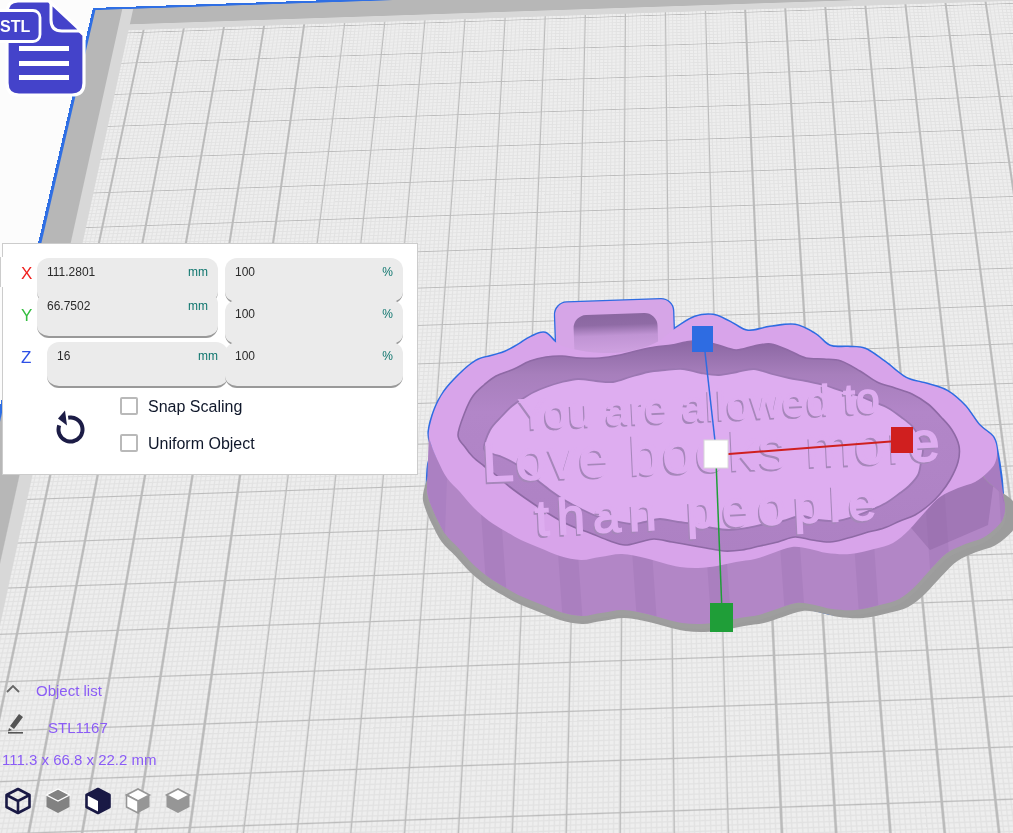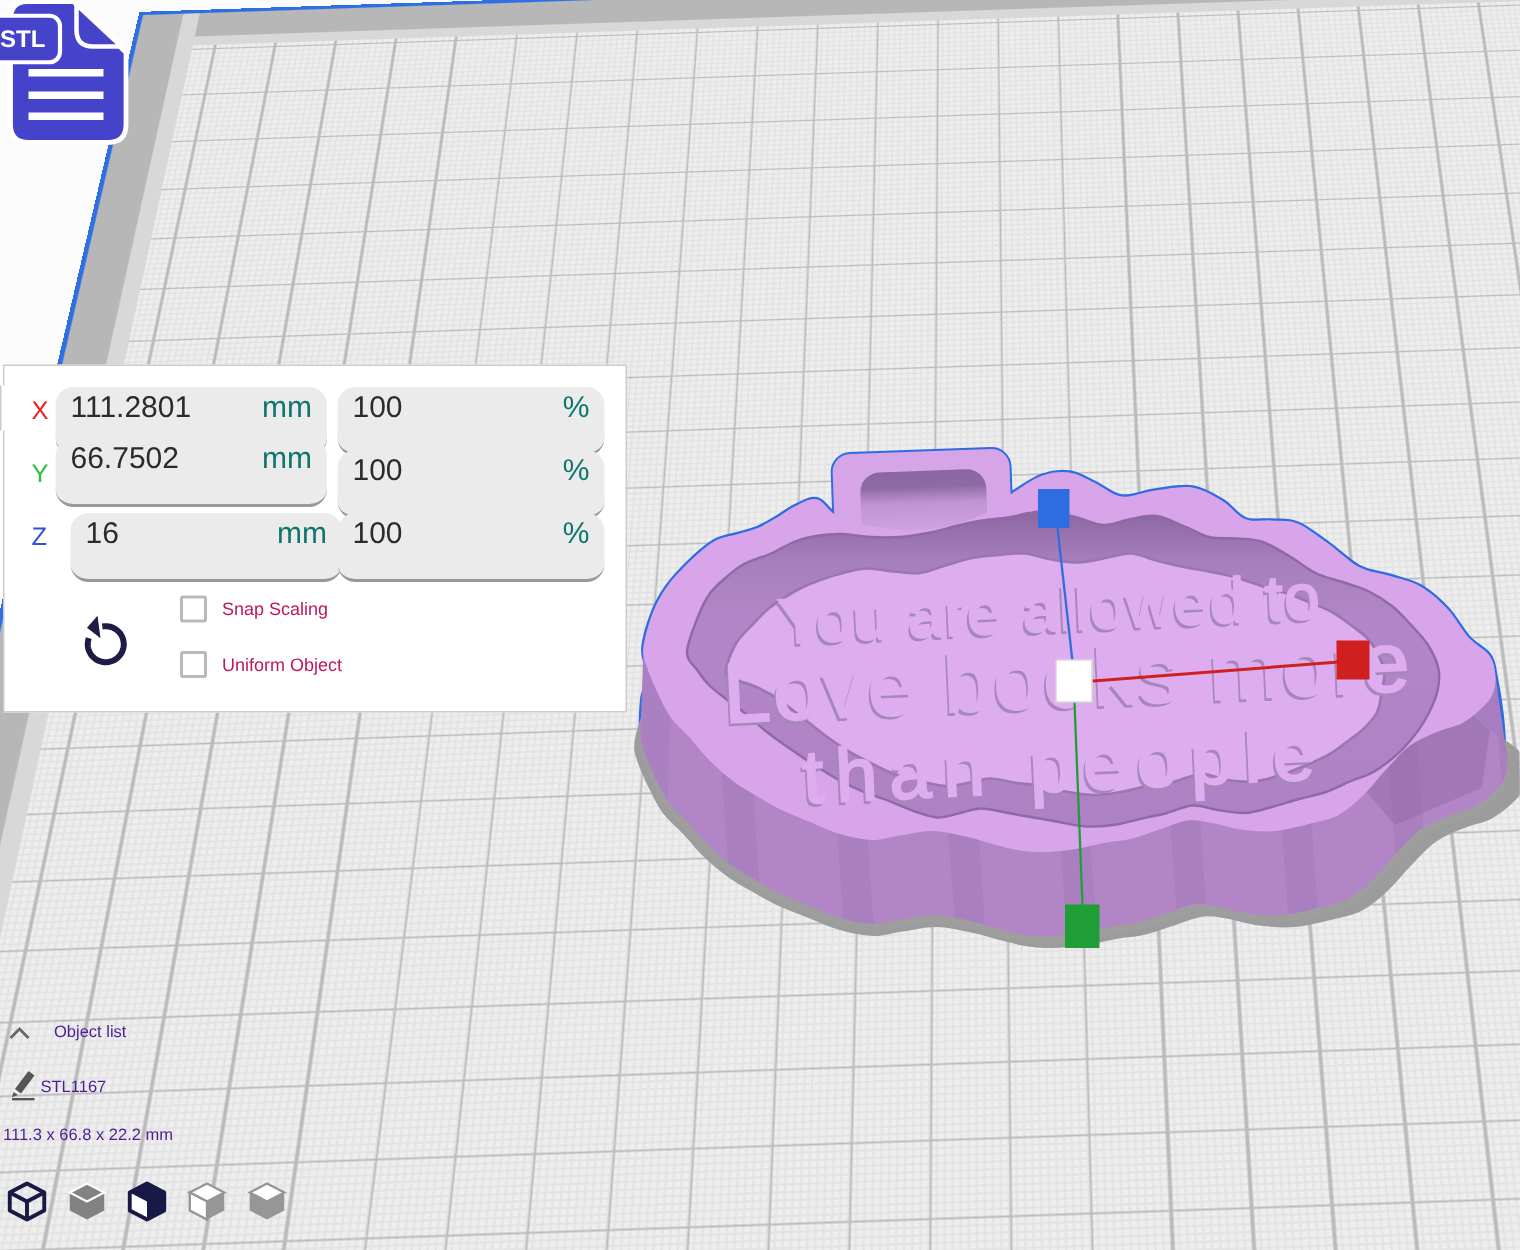--- a/index.html
+++ b/index.html
@@ -12,27 +12,27 @@
     linear-gradient(to bottom,#b7b7b7 0 24px,#d8d8d8 24px 32px,rgba(0,0,0,0) 32px),
     repeating-linear-gradient(to right,rgba(0,0,0,0) 0 15.5px,#bbbbbb 15.5px 16.7px,rgba(0,0,0,0) 16.8px 40px),
     repeating-linear-gradient(to bottom,rgba(0,0,0,0) 0 35.2px,#bbbbbb 35.2px 36.4px,rgba(0,0,0,0) 36.5px 40px),
     repeating-linear-gradient(to right,rgba(0,0,0,0) 0 3px,#e2e2e2 3px 4px),
     repeating-linear-gradient(to bottom,rgba(0,0,0,0) 0 2.7px,#e2e2e2 2.7px 3.7px,rgba(0,0,0,0) 3.7px 4px);
   background-color:#eeeeee}
 .abs{position:absolute}
 #panel{left:2px;top:243px;width:416px;height:232px;background:#fff;border:1px solid #ccc}
 #notch{left:0;top:257px;width:5px;height:30px;background:#fff;border-left:1px solid #ccc}
 .fld{position:absolute;height:46px;background:#ebebeb;border-bottom:2px solid #999;
-  border-radius:12px;font-size:20px;color:#2b2b2b;line-height:29px;padding:0 10px}
+  border-radius:12px;font-size:12px;color:#2b2b2b;line-height:29px;padding:0 10px}
 .unit{position:absolute;right:10px;top:0;color:#0f766e}
 .axl{position:absolute;left:18px;width:20px;font-size:17px;line-height:31px}
 .cb{position:absolute;left:117px;width:18px;height:18px;border:2px solid #b9b9b9;
   border-radius:2px;background:#fff}
-.cblab{position:absolute;left:145px;font-size:12px;color:#be185d;line-height:19px}
-.botlab{position:absolute;color:#4c1d95;font-size:11px}
+.cblab{position:absolute;left:145px;font-size:16px;color:#0f172a;line-height:19px}
+.botlab{position:absolute;color:#8b5cf6;font-size:15px}
 </style></head><body>
 <div id="plate"></div>
 
 <svg class="abs" style="left:0;top:0" width="1013" height="833" viewBox="0 0 1013 833">
   <defs>
     <linearGradient id="moatg" x1="0" y1="0" x2="0" y2="1">
       <stop offset="0" stop-color="#8b67a2"></stop>
         <stop offset="0.16" stop-color="#a77fbc"></stop>
       <stop offset="0.34" stop-color="#b286c8"></stop>
         <stop offset="1" stop-color="#ad81c3"></stop>
@@ -124,21 +124,21 @@
 <div id="notch" class="abs"></div>
 
 <svg class="abs" style="left:5px;top:683px" width="20" height="12" viewBox="0 0 20 12">
   <path d="M2 9 L8 3 L14 9" fill="none" stroke="#666" stroke-width="1.8"></path>
 </svg>
 <div class="botlab" style="left:36px;top:682px">Object list</div>
 <svg class="abs" style="left:7px;top:712px" width="18" height="22" viewBox="0 0 18 22">
   <path d="M3 14 L12 2 L16 5 L7 17 Z M2 16 l3 2 l-4 1.5 z" fill="#555"></path>
   <rect x="1" y="20" width="15" height="1.6" fill="#555"></rect>
 </svg>
-<div class="botlab" style="left:27px;top:719px">STL1167</div>
+<div class="botlab" style="left:48px;top:719px">STL1167</div>
 <div class="botlab" style="left:2px;top:751px">111.3 x 66.8 x 22.2 mm</div>
 <svg class="abs" style="left:4px;top:787px" width="28" height="28" viewBox="0 0 28 28">
     <path d="M14 2 L25.5 8 V20 L14 26 L2.5 20 V8 Z" fill="none" stroke="#191945" stroke-width="2.6" stroke-linejoin="round"></path>
     <path d="M2.5 8 L14 14 L25.5 8 M14 14 V26" fill="none" stroke="#191945" stroke-width="2.6"></path>
   </svg>
 <svg class="abs" style="left:44px;top:787px" width="28" height="28" viewBox="0 0 28 28">
     <path d="M14 2 L25.5 8 V20 L14 26 L2.5 20 V8 Z" fill="#828282"></path>
     <path d="M2.5 8 L14 2 L25.5 8 L14 14 Z" fill="none" stroke="#fff" stroke-width="1.4"></path>
   </svg>
 <svg class="abs" style="left:84px;top:787px" width="28" height="28" viewBox="0 0 28 28">

